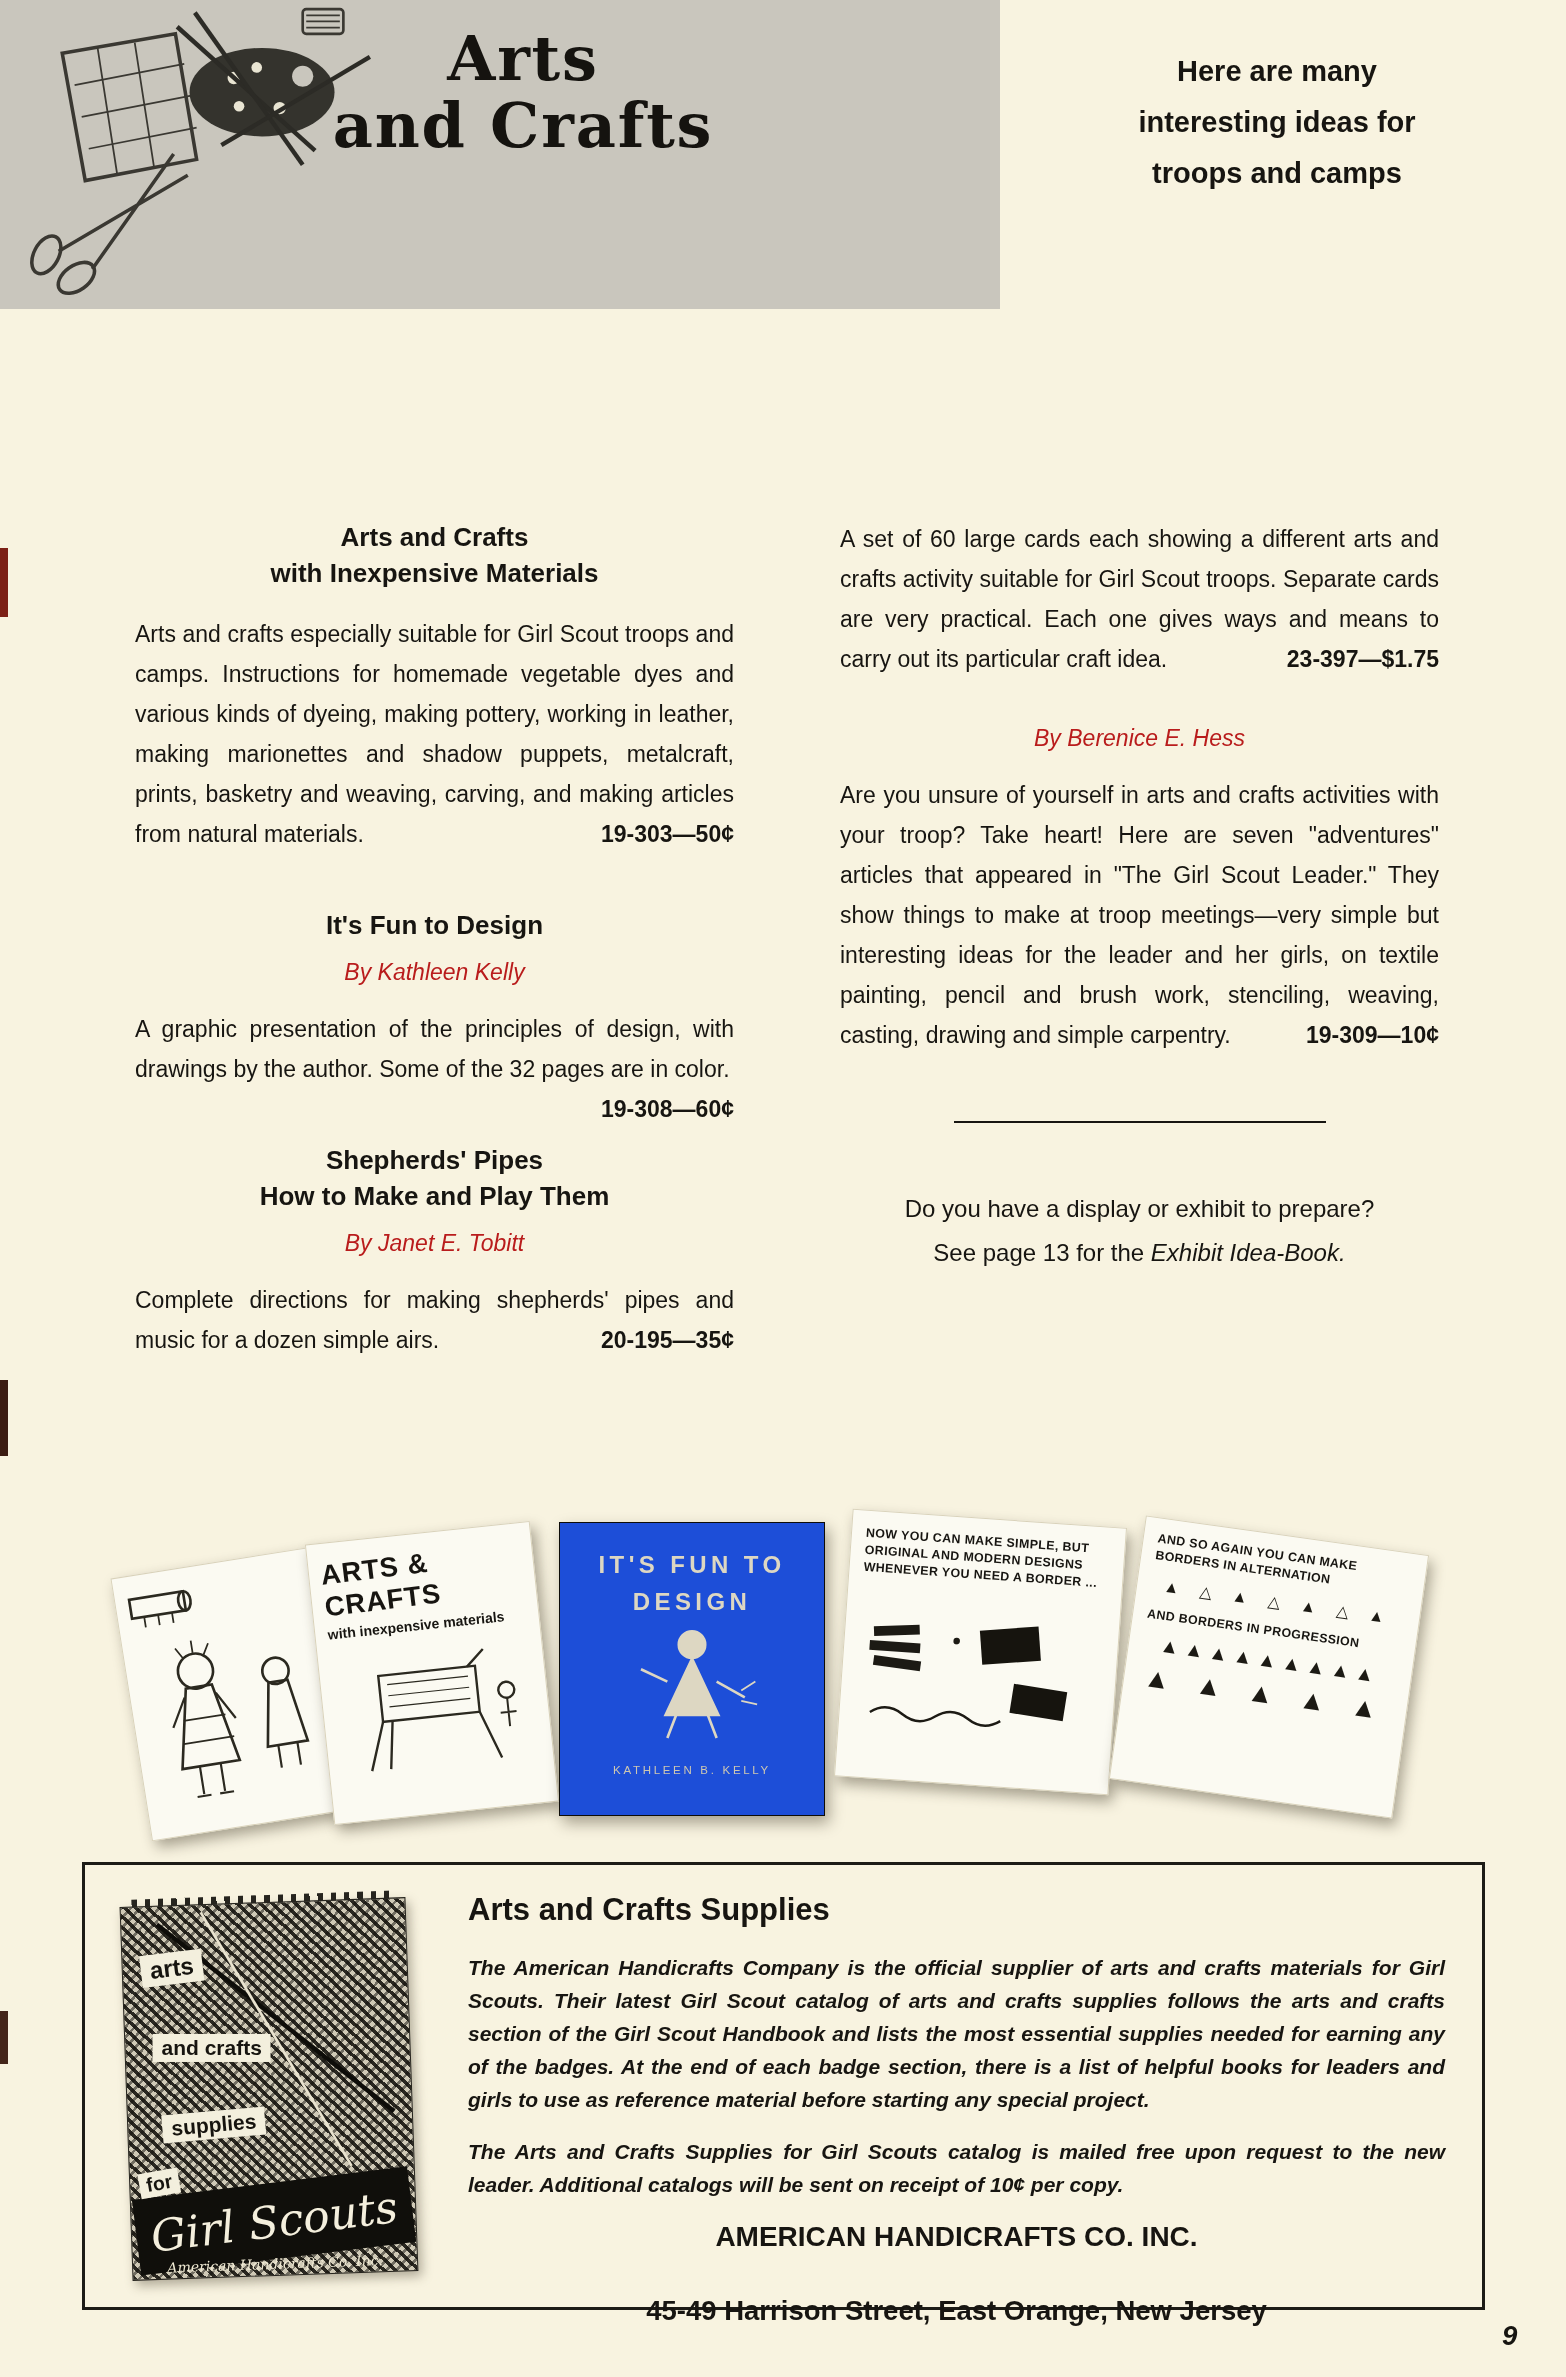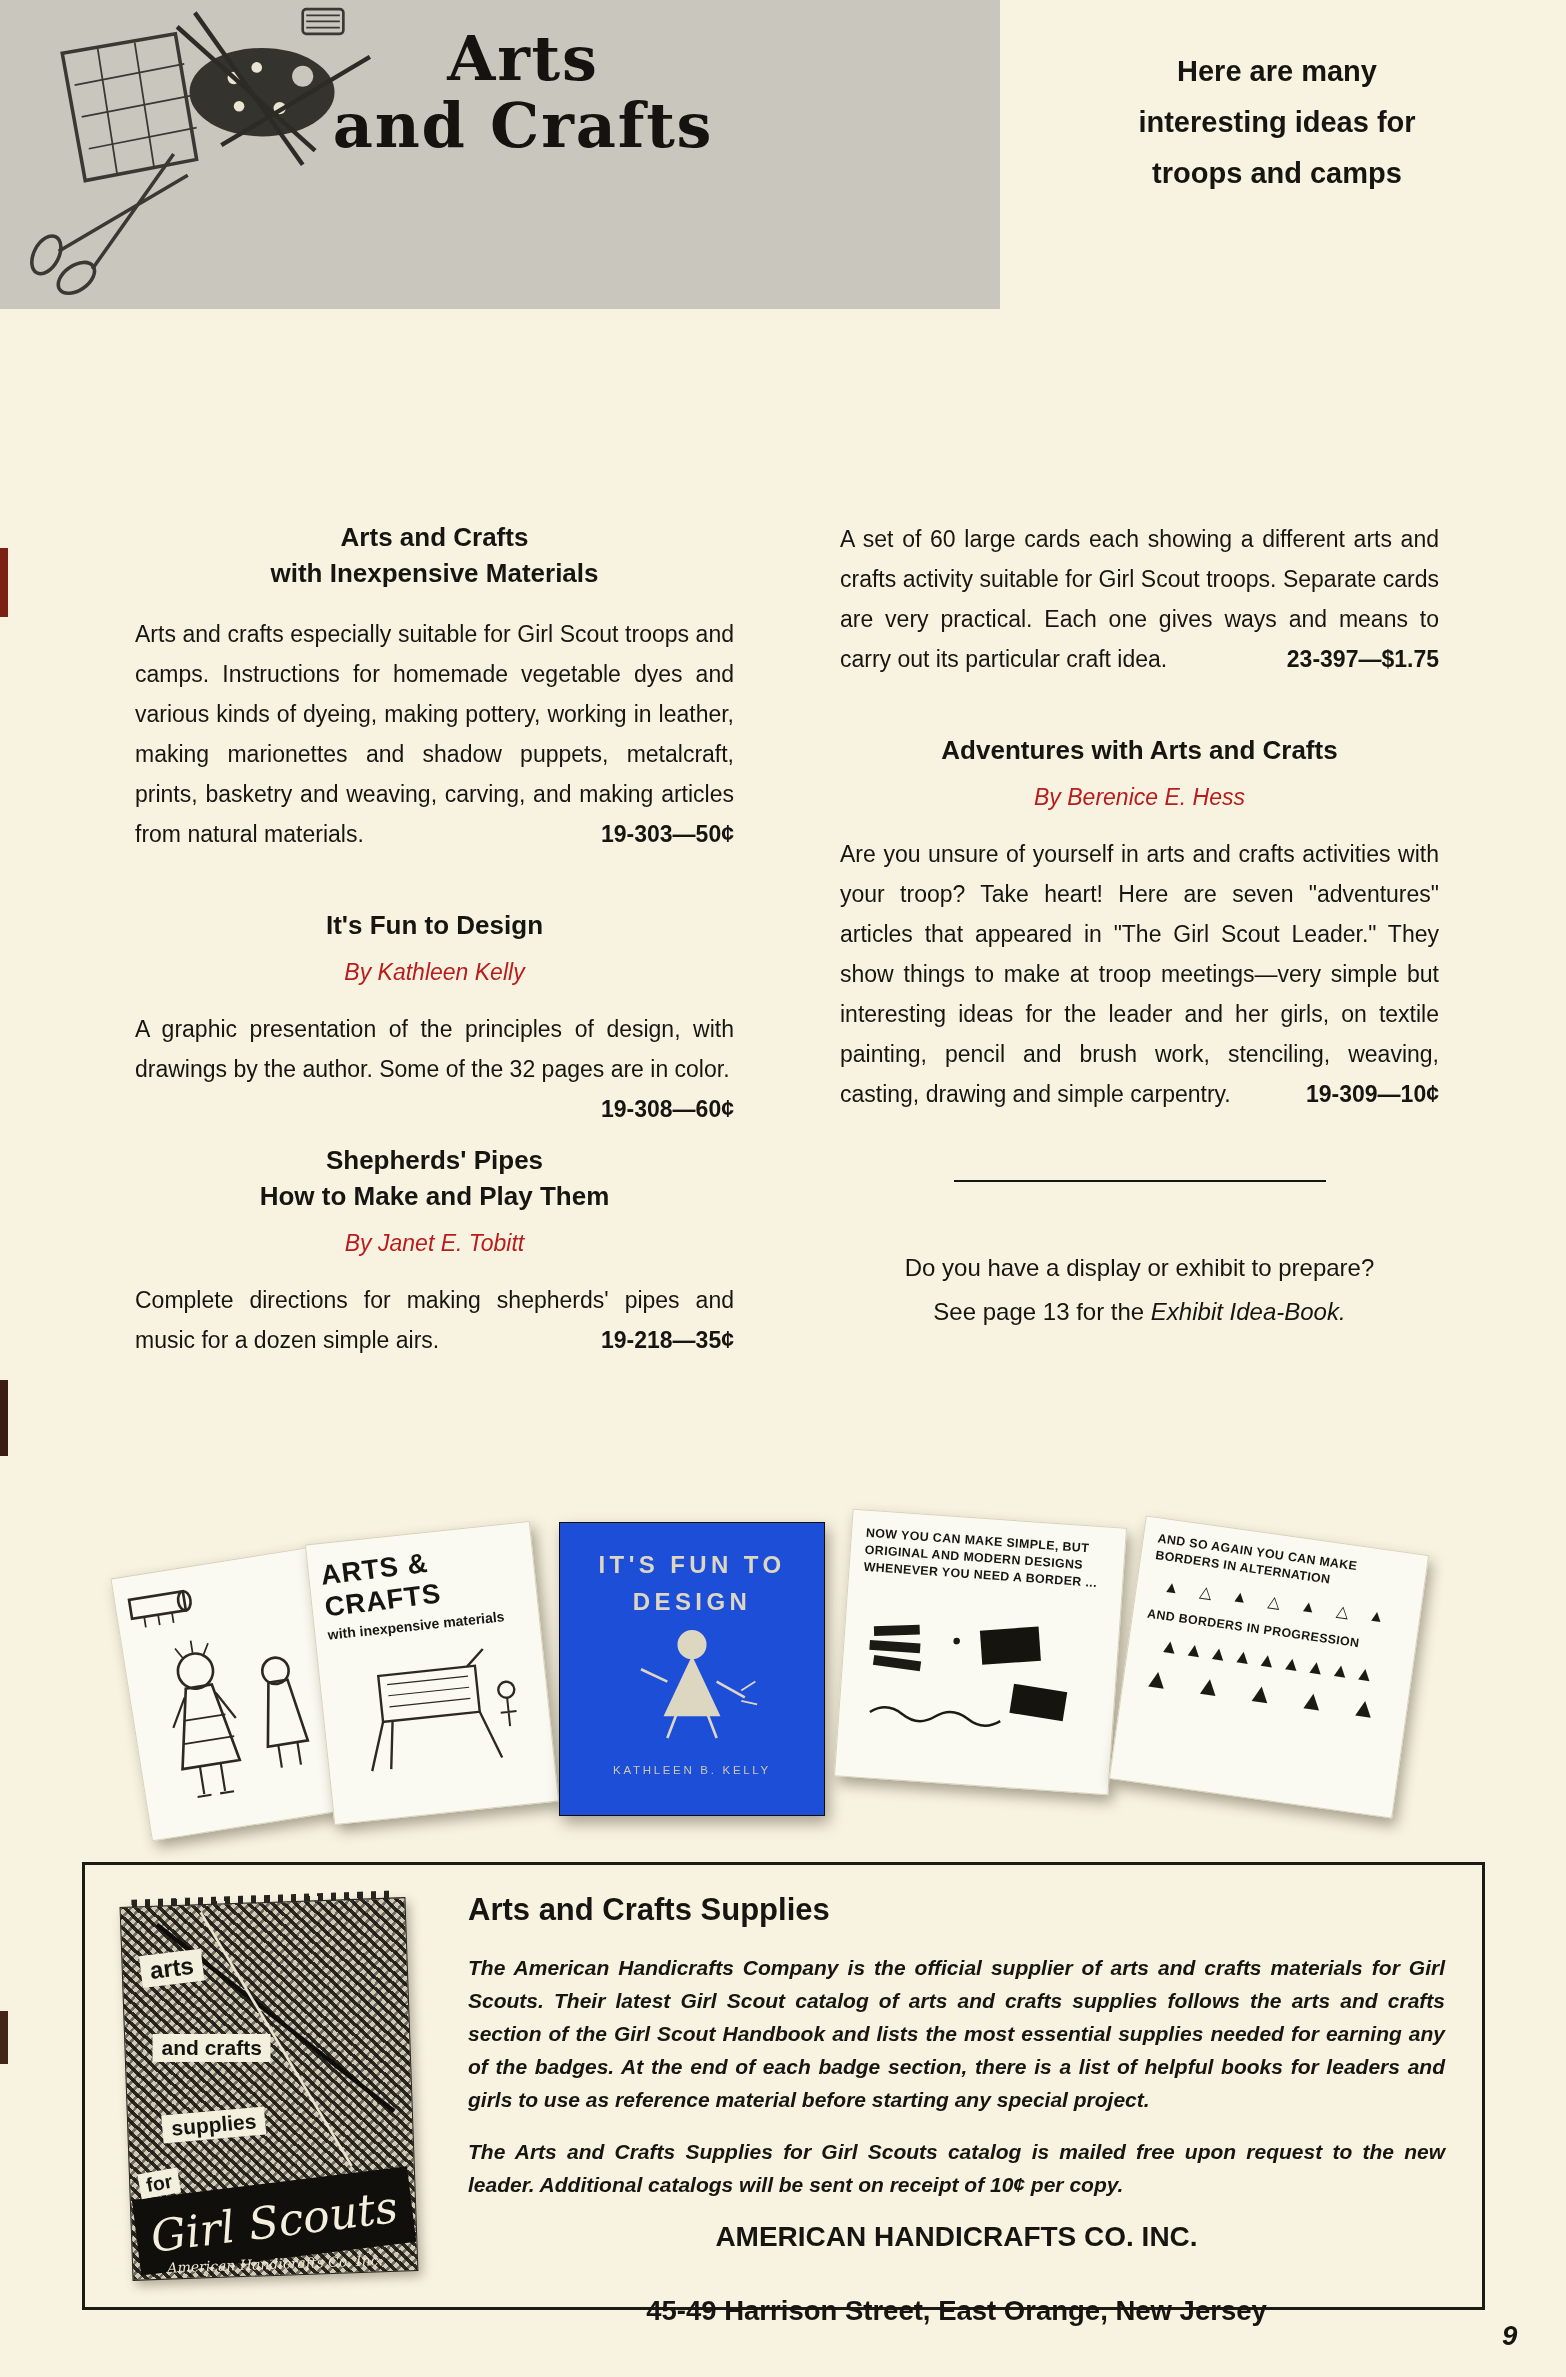--- a/index.html
+++ b/index.html
@@ -180,37 +180,36 @@
           <span class="code">19-308—60¢</span>
         </p>
       </div>
 
       <div class="section">
         <h2 class="heading">Shepherds' Pipes
 How to Make and Play Them</h2>
         <div class="byline">By Janet E. Tobitt</div>
         <p class="body">
           <span>Complete directions for making shepherds' pipes and music for a dozen simple airs.</span>
-          <span class="code">19-218—35¢</span>
+          <span class="code">20-195—35¢</span>
         </p>
       </div>
 
     </div>
 
     <div class="col">
 
       <div class="section">
         <p class="body">
           <span>A set of 60 large cards each showing a different arts and crafts activity suitable for Girl Scout troops. Separate cards are very practical. Each one gives ways and means to carry out its particular craft idea.</span>
           <span class="code">23-397—$1.75</span>
         </p>
       </div>
 
       <div class="section">
-        <h2 class="heading">Adventures with Arts and Crafts</h2>
         <div class="byline">By Berenice E. Hess</div>
         <p class="body">
           <span>Are you unsure of yourself in arts and crafts activities with your troop? Take heart! Here are seven "adventures" articles that appeared in "The Girl Scout Leader." They show things to make at troop meetings—very simple but interesting ideas for the leader and her girls, on textile painting, pencil and brush work, stenciling, weaving, casting, drawing and simple carpentry.</span>
           <span class="code">19-309—10¢</span>
         </p>
       </div>
 
       <hr class="divider">
 
       <div class="exhibit-note">

